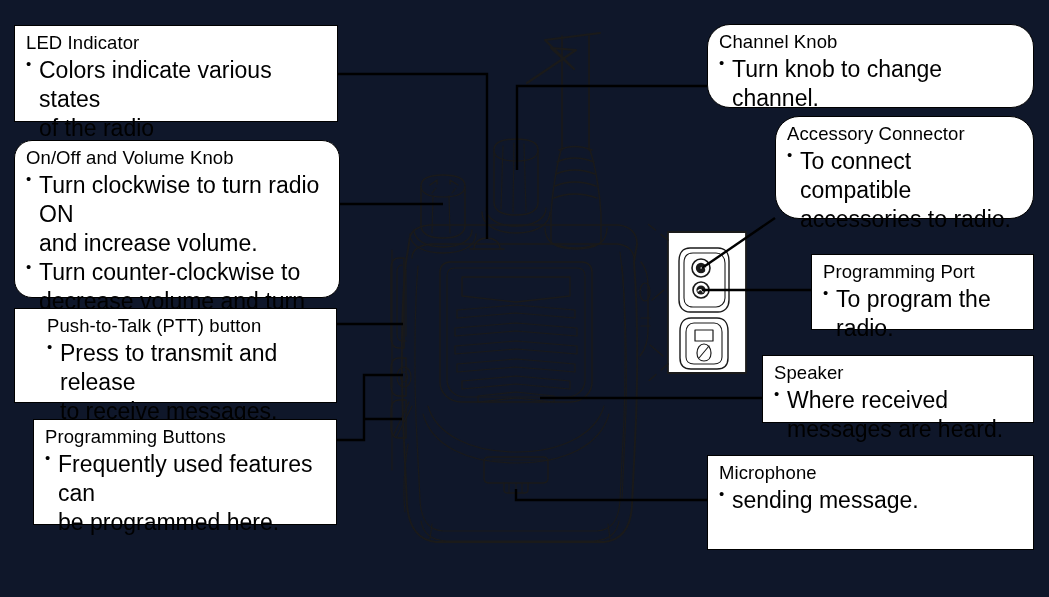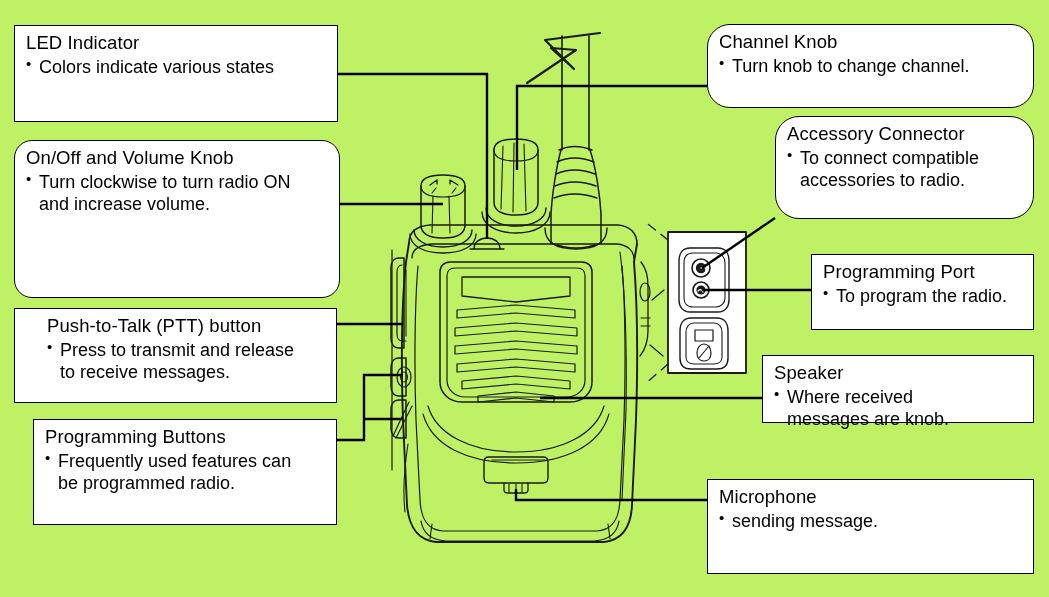--- a/index.html
+++ b/index.html
@@ -5,21 +5,21 @@
 <style>
   html,body{margin:0;padding:0;background:#ffffff;}
   body{
     font-family:"Liberation Sans", sans-serif;
     color:#000000;
   }
   #stage{
     position:relative;
     width:1049px;
     height:597px;
-    background:#bef264;
+    background:#0f172a;
     overflow:hidden;
   }
   
   .callout{
     position:absolute;
     box-sizing:border-box;
     border:1.6px solid #000;
     background:#ffffff;
     padding:6px 9px 5px 11px;
     z-index:40;
@@ -29,21 +29,21 @@
     line-height:1.22;
     letter-spacing:0.1px;
     white-space:nowrap;
   }
   .callout ul{
     margin:1px 0 0 0;
     padding:0;
     list-style:none;
   }
   .callout li{
-    font-size:18px;
+    font-size:23px;
     line-height:1.26;
     position:relative;
     padding-left:13px;
     margin-top:1px;
   }
   .callout li::before{
     content:"\2022";
     position:absolute;
     left:0;
     top:-0.5px;
@@ -271,50 +271,55 @@
 
       <path d="M707,500 L516,500 L516,489"></path>
     </g>
   </svg>
 
   <div class="callout" style="left:14px; top:25px; width:324px; height:97px;">
     <div class="title">LED Indicator</div>
     <ul>
       <li>
         <span>Colors indicate various states</span>
+        <span class="cont">of the radio</span>
       </li>
     </ul>
   </div>
 
   <div class="callout" style="left:14px; top:140px; width:326px; height:158px;border-radius:18px;">
     <div class="title">On/Off and Volume Knob</div>
     <ul>
       <li>
         <span>Turn clockwise to turn radio ON</span>
         <span class="cont">and increase volume.</span>
       </li>
+      <li>
+        <span>Turn counter-clockwise to</span>
+        <span class="cont">decrease volume and turn radio</span>
+      </li>
     </ul>
   </div>
 
   <div class="callout" style="left:14px; top:308px; width:323px; height:95px;padding-left:32px;">
     <div class="title">Push-to-Talk (PTT) button</div>
     <ul>
       <li>
         <span>Press to transmit and release</span>
         <span class="cont">to receive messages.</span>
       </li>
     </ul>
   </div>
 
   <div class="callout" style="left:33px; top:419px; width:304px; height:106px;">
     <div class="title">Programming Buttons</div>
     <ul>
       <li>
         <span>Frequently used features can</span>
-        <span class="cont">be programmed radio.</span>
+        <span class="cont">be programmed here.</span>
       </li>
     </ul>
   </div>
 
   <div class="callout" style="left:707px; top:24px; width:327px; height:84px;border-radius:23px;">
     <div class="title">Channel Knob</div>
     <ul>
       <li>
         <span>Turn knob to change channel.</span>
       </li>
@@ -338,26 +343,26 @@
         <span>To program the radio.</span>
       </li>
     </ul>
   </div>
 
   <div class="callout" style="left:762px; top:355px; width:272px; height:68px;">
     <div class="title">Speaker</div>
     <ul>
       <li>
         <span>Where received</span>
-        <span class="cont">messages are knob.</span>
-      </li>
-    </ul>
-  </div>
-
-  <div class="callout" style="left:707px; top:455px; width:327px; height:95px;margin-top:24px;">
+        <span class="cont">messages are heard.</span>
+      </li>
+    </ul>
+  </div>
+
+  <div class="callout" style="left:707px; top:455px; width:327px; height:95px;">
     <div class="title">Microphone</div>
     <ul>
       <li>
         <span class="cont">sending message.</span>
       </li>
     </ul>
   </div>
 
 </div>
 

